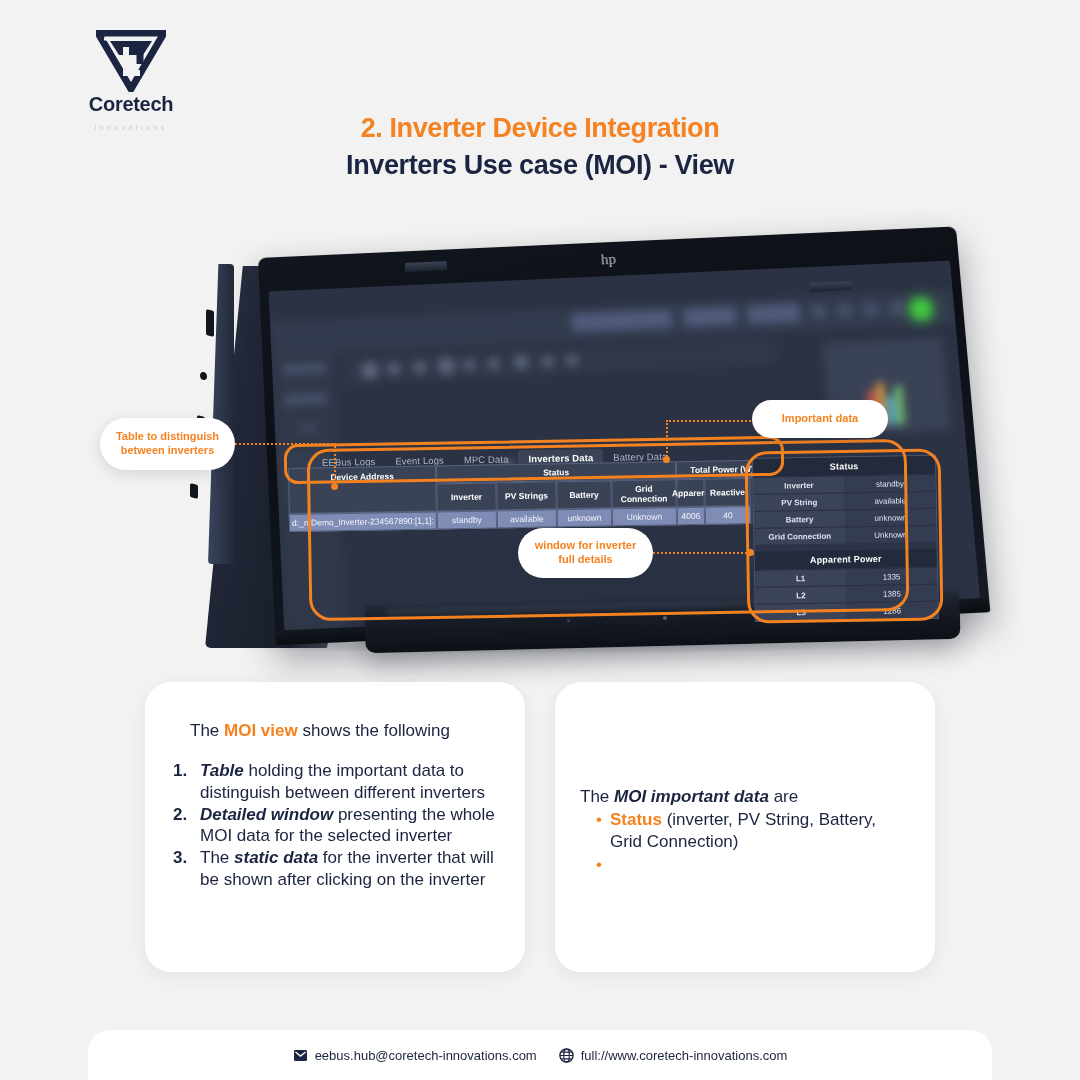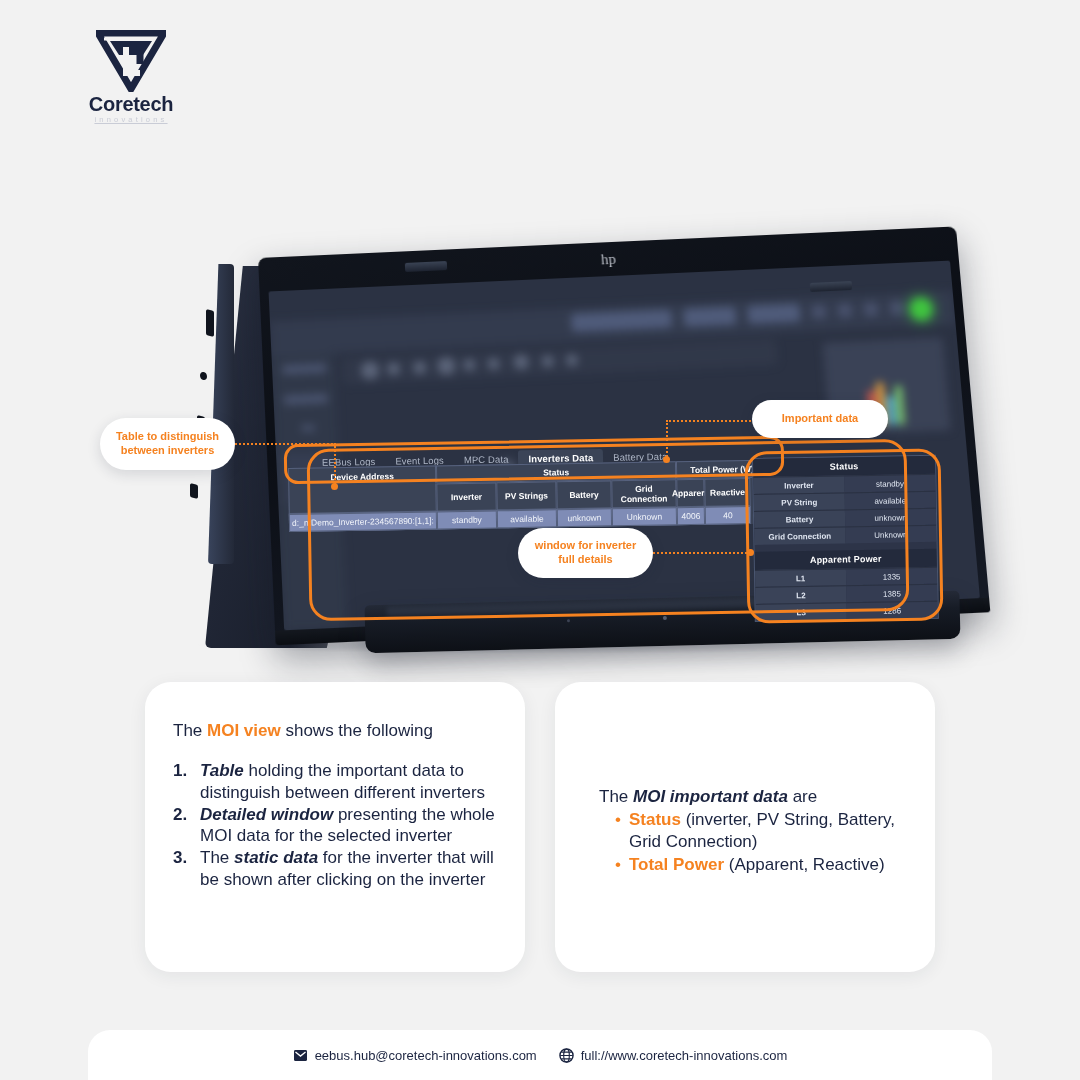--- a/index.html
+++ b/index.html
@@ -13,21 +13,21 @@
 
   
   #logo-block { position: absolute; left: 56px; top: 30px; width: 150px; text-align: center; }
   #logo-mark { display: block; margin: 0 auto; }
   #logo-wordmark {
     font-size: 20px; font-weight: 700; color: #1b2440;
     letter-spacing: -0.3px; margin-top: 2px; line-height: 1;
   }
   #logo-subwordmark {
     font-size: 7.5px; color: #c9ccd6; letter-spacing: 3.2px;
-    margin-top: 2px; line-height: 1; text-decoration: underline;
+    margin-top: 10px; line-height: 1;
   }
 
   
   #title-wrap { position: absolute; left: 0; top: 112px; width: 1080px; text-align: center; }
   #title-line1 {
     font-size: 27px; font-weight: 700; color: #f58220;
     letter-spacing: -0.4px; line-height: 1.25;
   }
   #title-line2 {
     font-size: 27px; font-weight: 600; color: #1b2440;
@@ -205,29 +205,29 @@
 
   
   .card {
     position: absolute; background: #ffffff; border-radius: 26px;
     box-shadow: 0 4px 18px rgba(30,36,58,0.07);
   }
   #card-left { left: 145px; top: 682px; width: 380px; height: 290px; }
   #card-right { left: 555px; top: 682px; width: 380px; height: 290px; }
 
   #left-body { padding: 38px 26px 0 28px; color: #1b2440; }
-  .lead { font-size: 17px; font-weight: 400; line-height: 1.3; }
+  .lead { font-size: 17px; font-weight: 400; line-height: 1.3; margin-left: 17px; }
   .orange { color: #f58220; font-weight: 700; }
   .bold { font-weight: 700; font-style: italic; }
   #left-list { margin-top: 18px; font-size: 17px; line-height: 1.28; color: #1b2440; }
   .li { display: flex; gap: 7px; margin-bottom: 0px; }
   .li-num { font-weight: 700; width: 20px; flex: none; }
   .li-txt { flex: 1; }
 
-  #right-body { padding: 104px 26px 0 44px; color: #1b2440; font-size: 17px; line-height: 1.3; }
+  #right-body { padding: 104px 26px 0 25px; color: #1b2440; font-size: 17px; line-height: 1.3; }
   #right-list { margin-top: 0px; }
   .bli { display: flex; gap: 8px; margin-top: 1px; padding-left: 16px; }
   .bullet { color: #f58220; font-size: 17px; line-height: 1.25; flex: none; }
 
   
   #footer {
     position: absolute; left: 88px; top: 1030px; width: 904px; height: 90px;
     background: #ffffff; border-radius: 22px 22px 0 0;
     display: flex; align-items: flex-start; justify-content: center; gap: 22px;
     padding-top: 18px;
@@ -244,20 +244,24 @@
       <path d="M2 3 H68 L35 59 Z" fill="none" stroke="#1b2440" stroke-width="7"></path>
       <path d="M14 11 L56 11 L47 25 L23 25 Z" fill="#1b2440"></path>
       <path d="M30 17 L30 43 L44 43" fill="none" stroke="#f2f2f2" stroke-width="6"></path>
       <path d="M44 15 L44 34" stroke="#1b2440" stroke-width="7" fill="none"></path>
       <path d="M8 9 L30 9" stroke="#f2f2f2" stroke-width="3" fill="none"></path>
     </svg>
     <div id="logo-wordmark">Coretech</div>
     <div id="logo-subwordmark">innovations</div>
   </div>
 
+  <div id="title-wrap">
+    <div id="title-line1">2. Inverter Device Integration</div>
+    <div id="title-line2">Inverters Use case (MOI) -  View</div>
+  </div>
 
   <div id="laptop">
     <div id="laptop-shadow"></div>
     <div id="laptop-back"></div>
     <div id="laptop-back-edge"></div>
     <div class="port" id="port1"></div>
     <div class="port" id="port2"></div>
     <div class="port" id="port3"></div>
     <div class="port" id="port4"></div>
     <div class="port" id="port5"></div>
@@ -434,21 +438,20 @@
       <div>
         <span>The </span><span class="bold">MOI important data</span><span> are</span>
       </div>
       <div id="right-list">
         <div class="bli">
           <span class="bullet">•</span>
           <span><span class="orange">Status</span><span> (inverter, PV String, Battery, Grid Connection)</span></span>
         </div>
         <div class="bli">
           <span class="bullet">•</span>
-          <span><span class="orange">Total Power</span><span> (Apparent, Reactive)</span></span>
         </div>
       </div>
     </div>
   </div>
 
   <div id="footer">
     <div class="foot-item">
       <svg width="15" height="13" viewBox="0 0 16 14">
           <path d="M1 2.5 Q1 1 2.5 1 H13.5 Q15 1 15 2.5 V11 Q15 13 13.5 13 H2.5 Q1 13 1 11 Z" fill="#1b2440"></path>
           <path d="M2.6 3.2 L8 7.6 L13.4 3.2" stroke="#ffffff" stroke-width="1.4" fill="none"></path>

